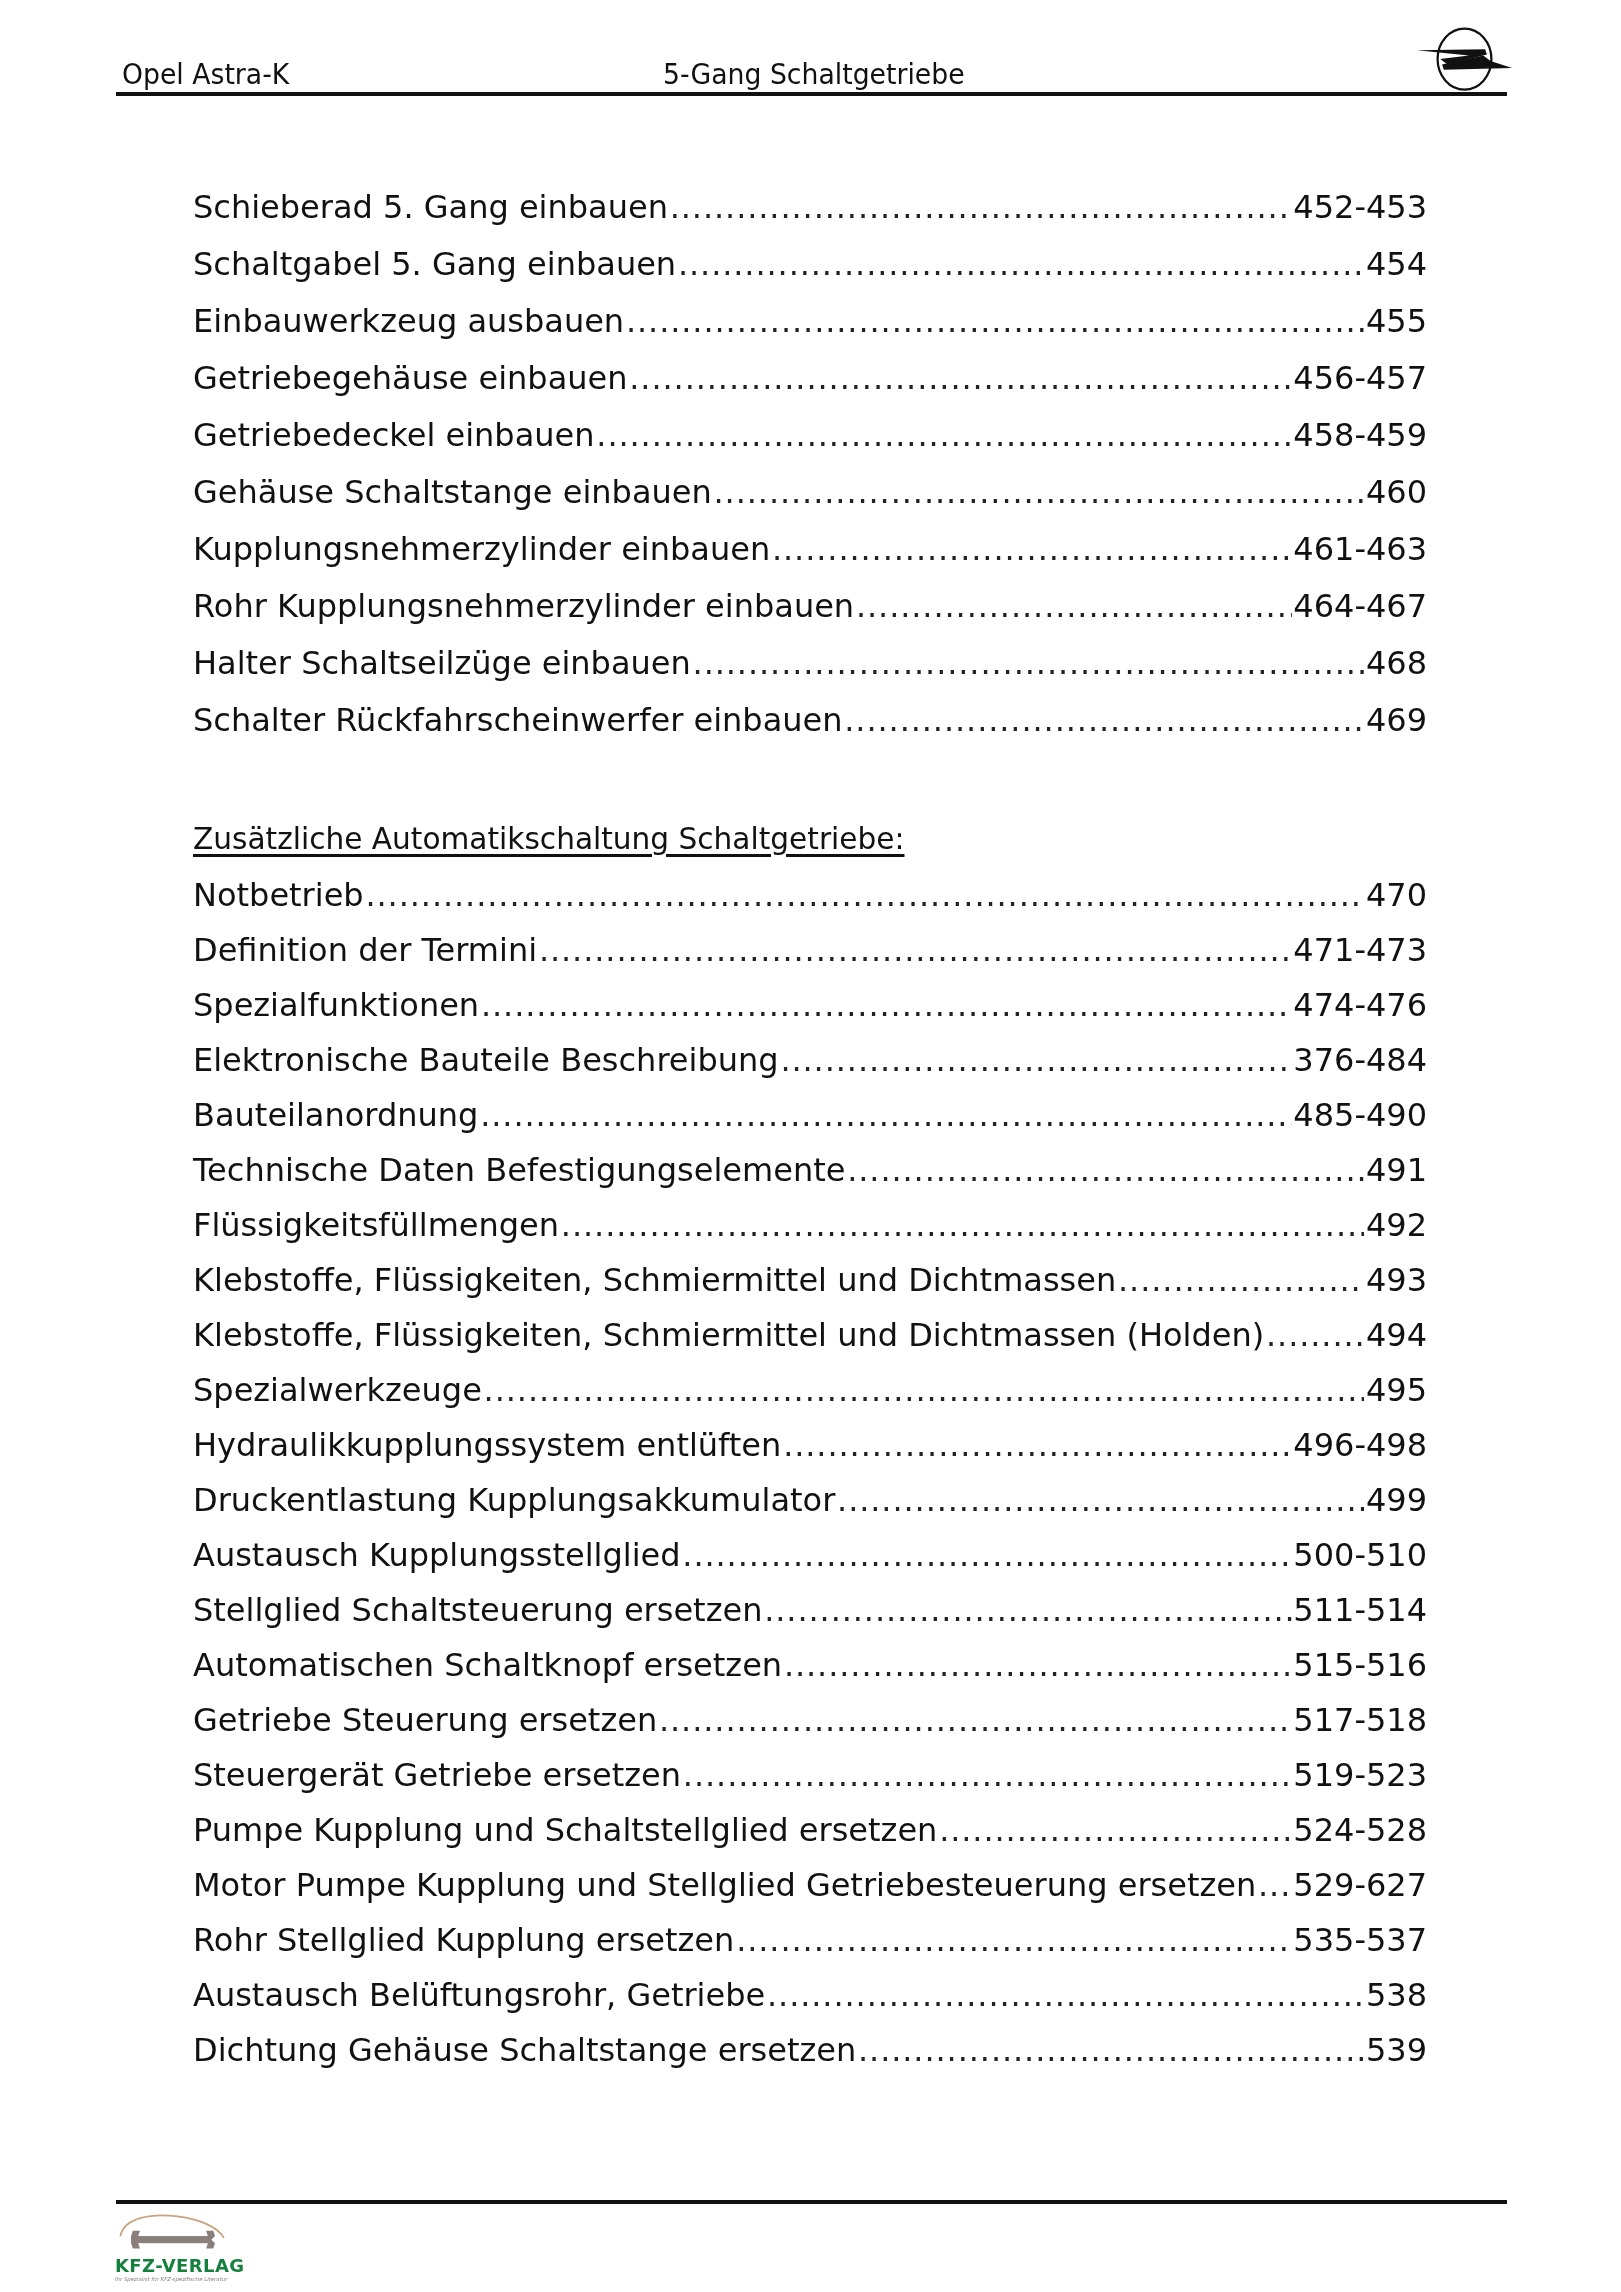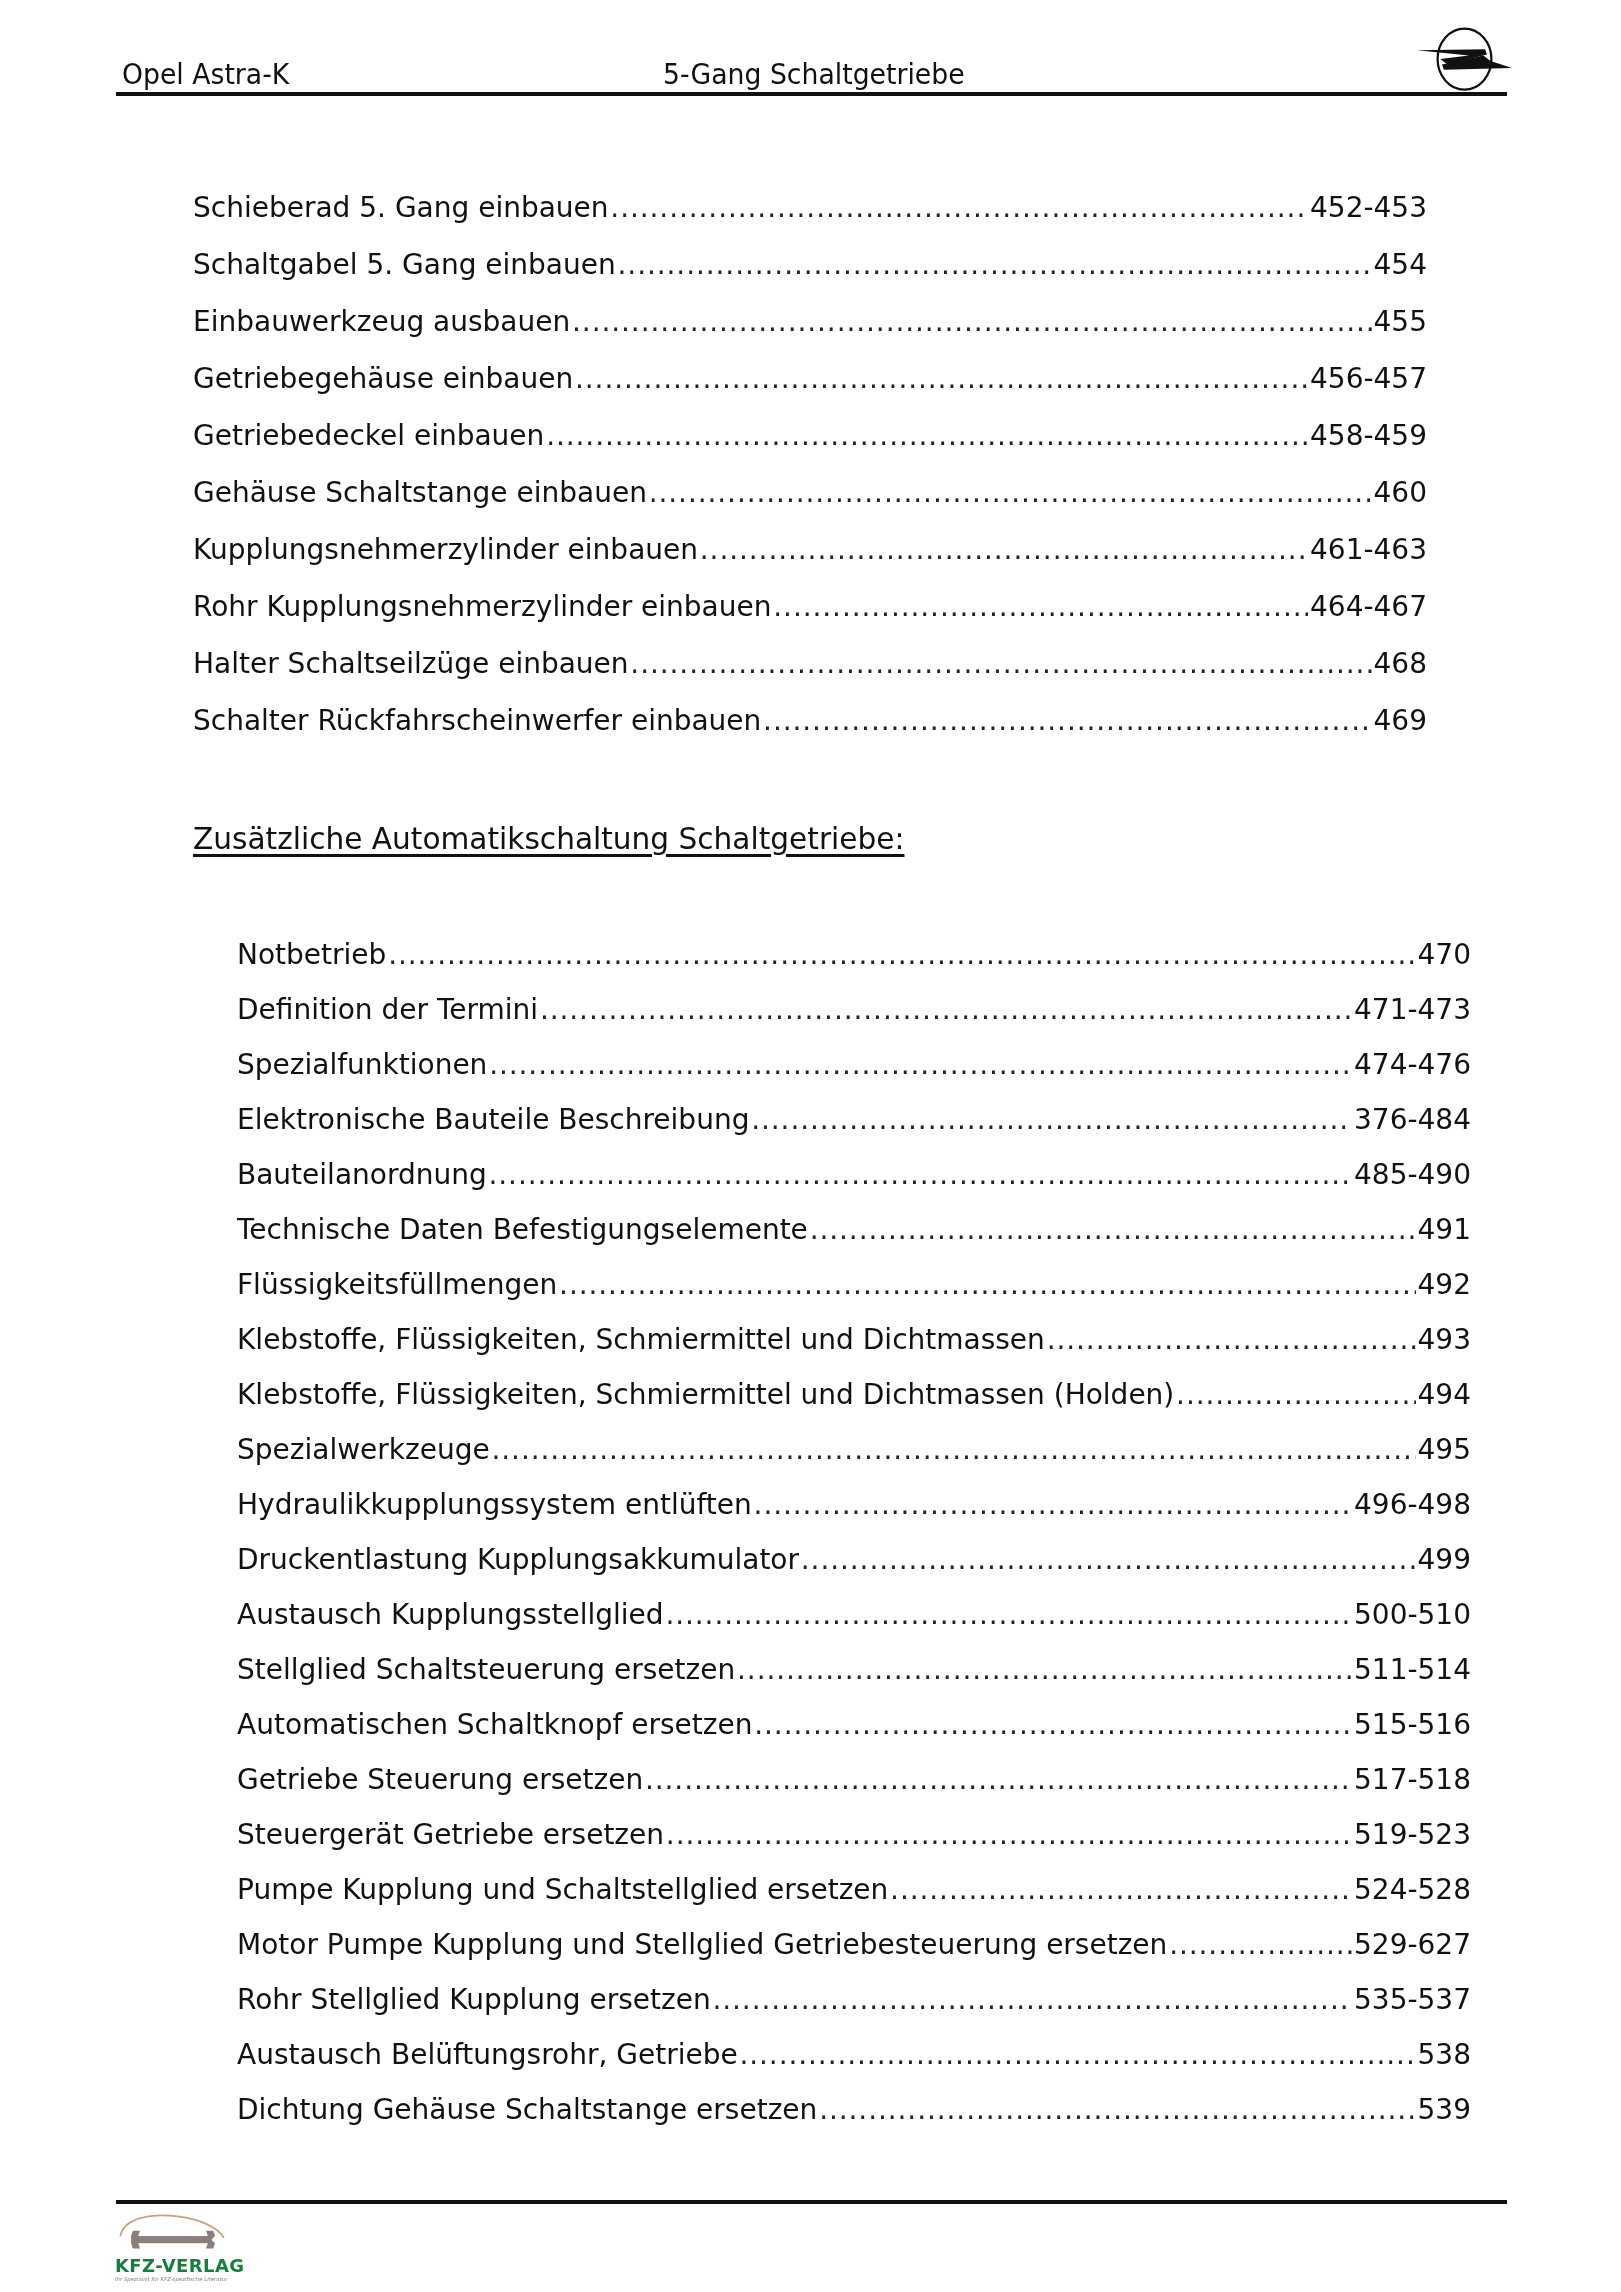--- a/index.html
+++ b/index.html
@@ -12,21 +12,21 @@
       transform: scaleX(0.92); transform-origin: left top; white-space: nowrap;
     }
     .header-left { left: 122px; }
     .header-center { left: 663px; }
     .header-rule {
       position: absolute; left: 116px; top: 92px; width: 1391px; height: 3.6px; background: #111;
     }
     .logo { position: absolute; left: 1415px; top: 25px; width: 99px; height: 70px; }
     .toc { position: absolute; left: 193px; width: 1234px; }
     .toc-row {
-      display: flex; align-items: center; font-size: 28px; white-space: nowrap;
+      display: flex; align-items: center; font-size: 32px; white-space: nowrap;
     }
     .toc1 .toc-row { height: 57px; line-height: 57px; }
     .toc2 .toc-row { height: 55px; line-height: 55px; }
     .toc-title { flex: 0 0 auto; }
     .toc-leader {
       flex: 1 1 auto; overflow: hidden; margin: 0 1.8px;
       letter-spacing: 0.9px; color: #222;
     }
     .toc-leader::before {
       content: "................................................................................................................................................................................................................................................";
@@ -110,21 +110,21 @@
     </div>
   <div class="toc-row">
       <span class="toc-title">Schalter Rückfahrscheinwerfer einbauen</span>
       <span class="toc-leader"></span>
       <span class="toc-page">469</span>
     </div>
 </div>
 
 <div class="section-heading">Zusätzliche Automatikschaltung Schaltgetriebe:</div>
 
-<div class="toc toc2" style="top:927px;margin-left:44px;">
+<div class="toc toc2" style="top:868px;">
   <div class="toc-row">
       <span class="toc-title">Notbetrieb</span>
       <span class="toc-leader"></span>
       <span class="toc-page">470</span>
     </div>
   <div class="toc-row">
       <span class="toc-title">Definition der Termini</span>
       <span class="toc-leader"></span>
       <span class="toc-page">471-473</span>
     </div>

